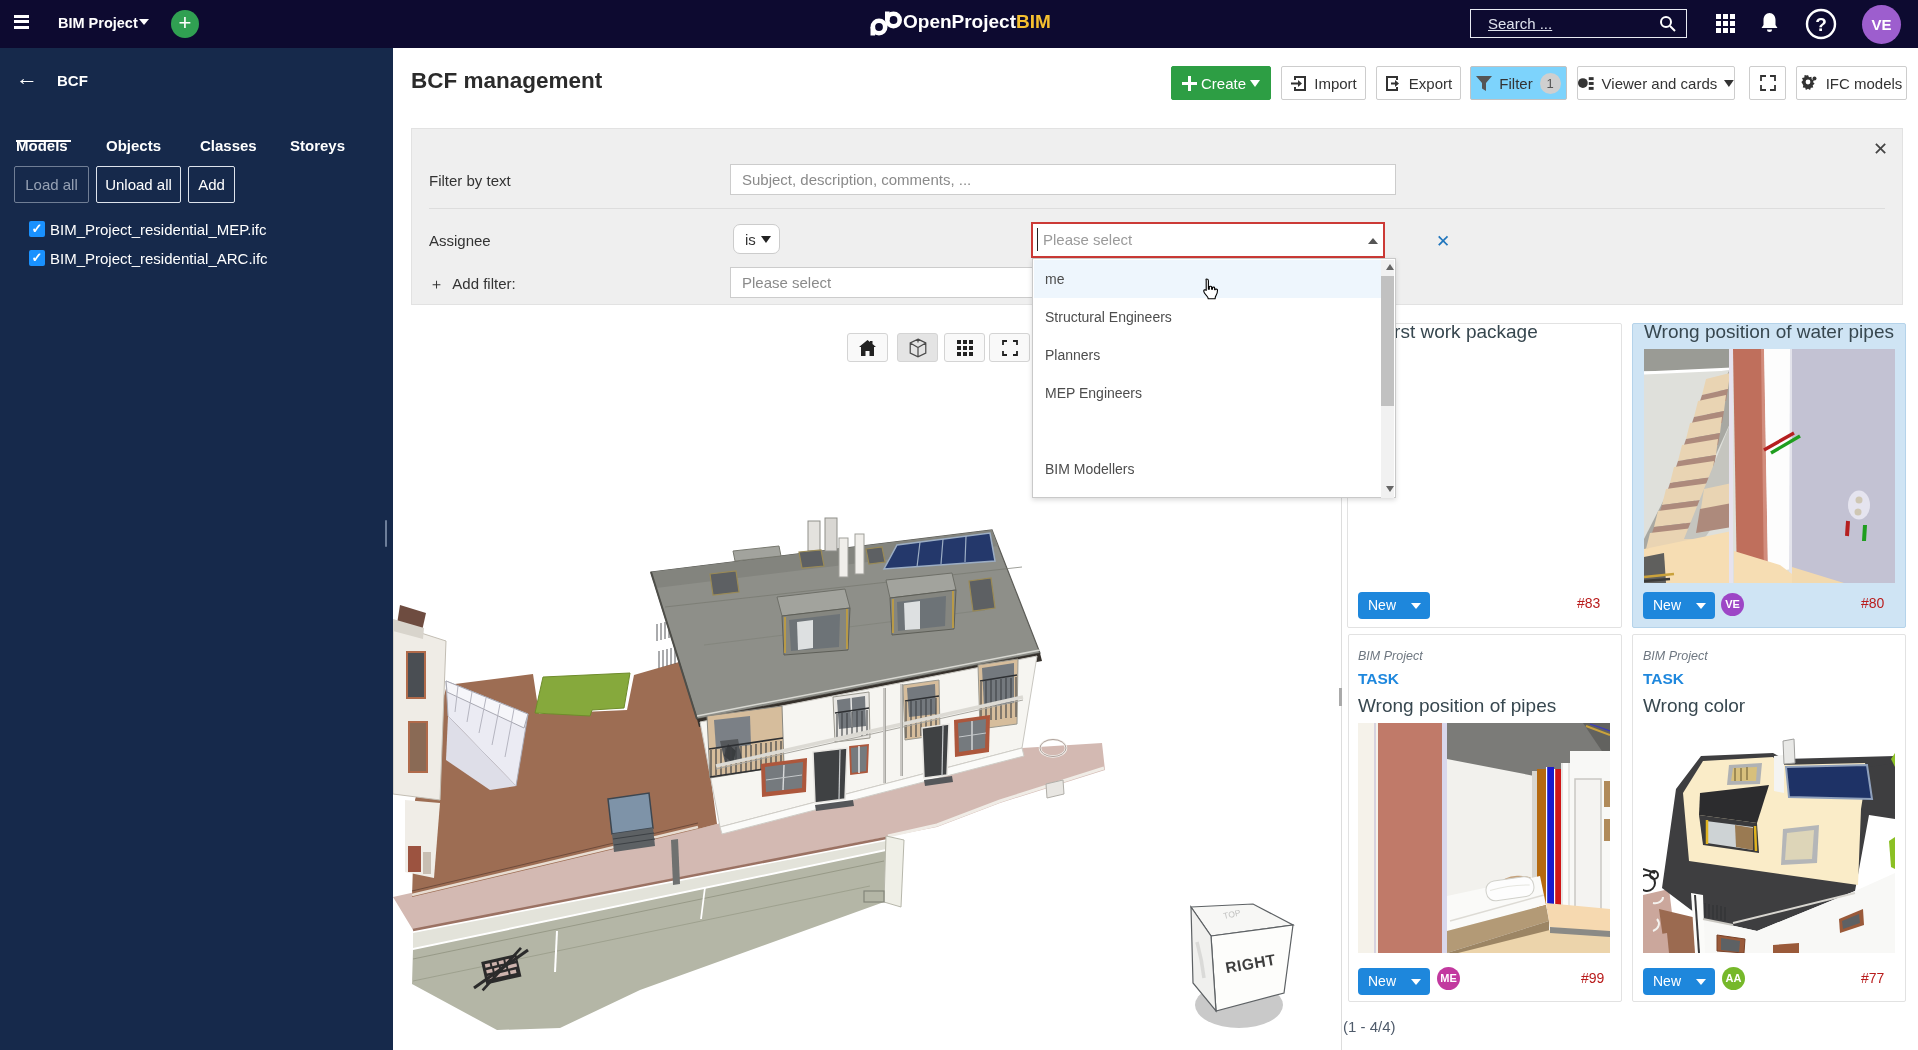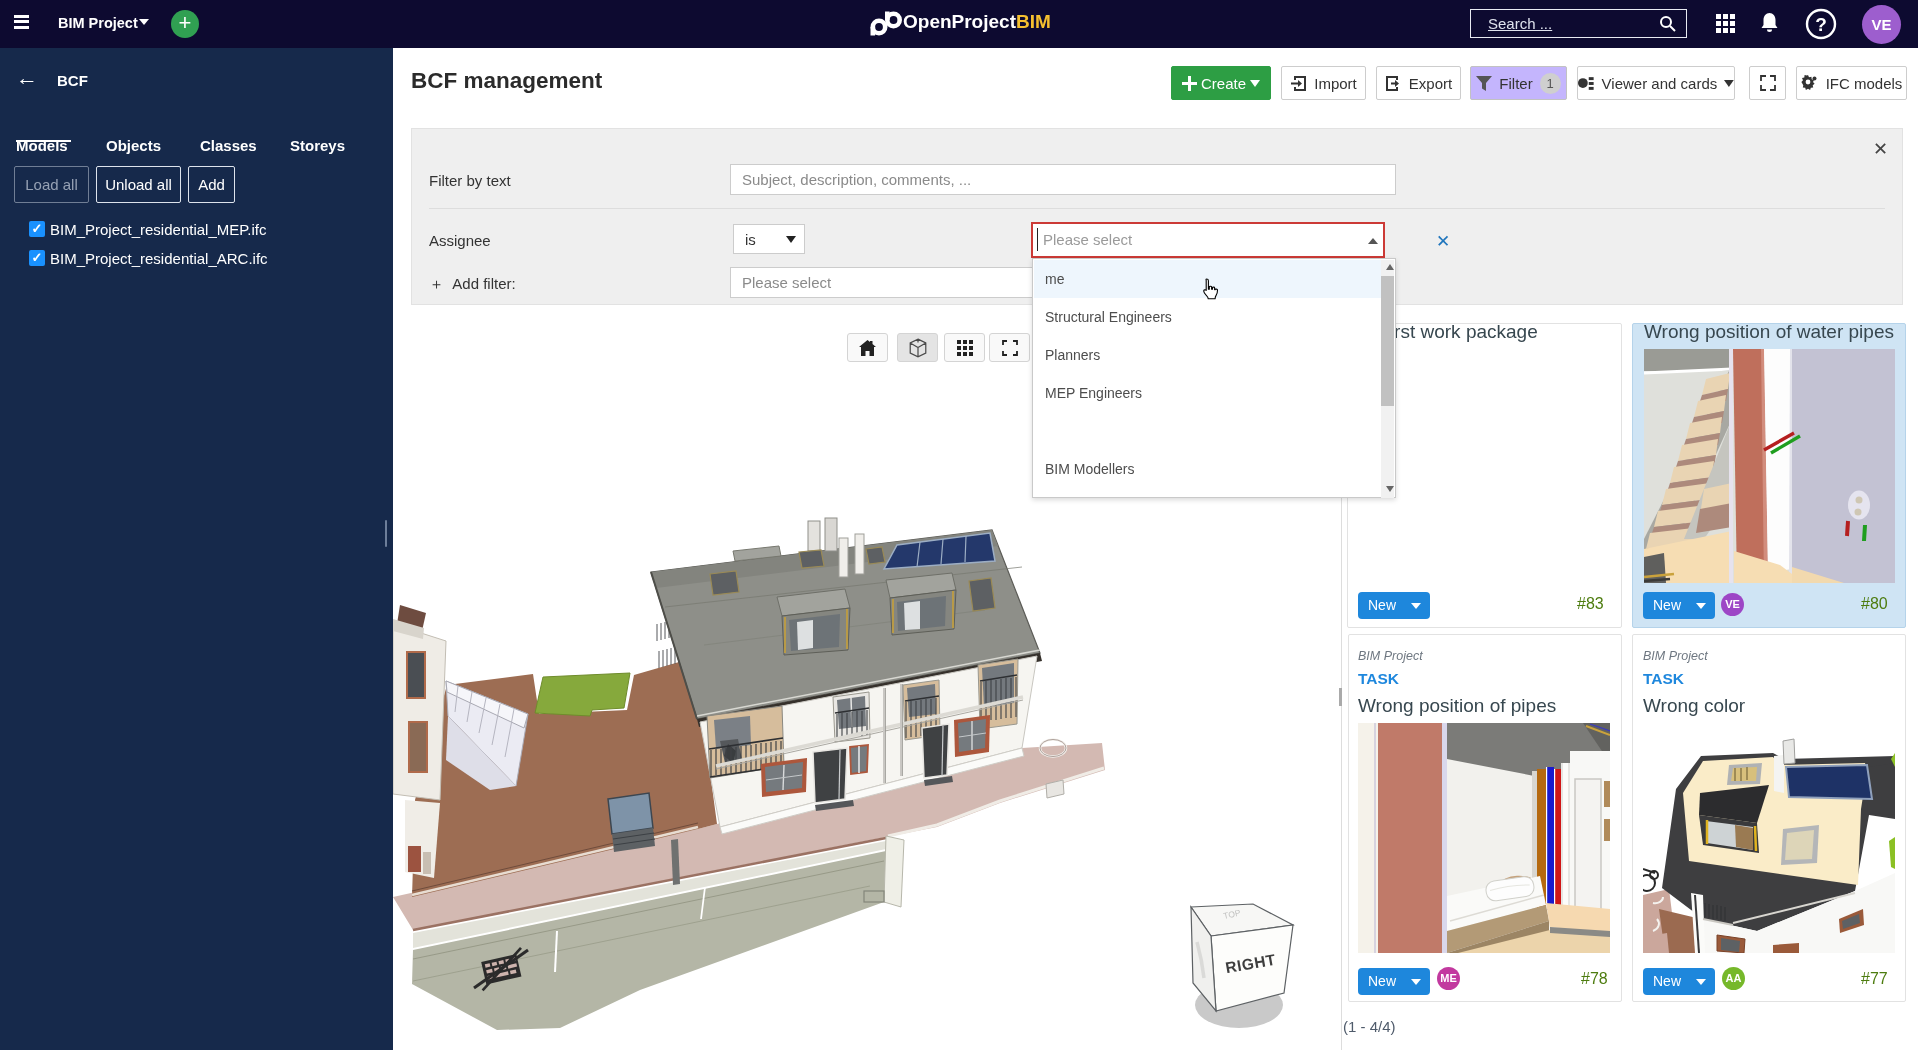--- a/index.html
+++ b/index.html
@@ -26,21 +26,21 @@
 #tabline { position:absolute; left:16px; top:92px; width:55px; height:2px; background:#fff; }
 .sbtn { position:absolute; top:118px; height:37px; border:1px solid #dde3ec; border-radius:2px; color:#fff; font-size:15px; text-align:center; background:transparent; }
 .ckb { position:absolute; left:29px; width:16px; height:16px; background:#1991ff; border-radius:2px; color:#fff; font-size:13px; line-height:16px; text-align:center; font-weight:700; }
 .cklabel { position:absolute; left:50px; font-size:15px; color:#fff; }
 #grip { position:absolute; left:385px; top:520px; width:2px; height:27px; background:#6d7e9a; border-radius:2px; }
 
 
 #h1 { position:absolute; left:411px; top:68px; font-size:22.5px; font-weight:700; color:#2b2b2b; }
 .tbtn { position:absolute; top:66px; height:34px; border:1px solid #cdcdcd; border-radius:2px; background:#fff; color:#333; font-size:15px; display:flex; align-items:center; justify-content:center; gap:7px; white-space:nowrap; }
 #btn-create { background:#2d9e44; border-color:#2d9e44; color:#fff; }
-#btn-filter { background:#c4b5fd; border-color:#c2c2c2; }
+#btn-filter { background:#7dd3fc; border-color:#c2c2c2; }
 .badge { display:inline-block; width:21px; height:21px; background:#cfcfcf; color:#555; border-radius:50%; font-size:13px; line-height:21px; text-align:center; }
 
 
 #fpanel { position:absolute; left:411px; top:128px; width:1492px; height:177px; background:#efefef; border:1px solid #e2e2e2; }
 #fclose { position:absolute; left:1873px; top:138px; font-size:18px; color:#444; }
 .flabel { position:absolute; font-size:15px; color:#333; }
 .finput { position:absolute; background:#fff; border:1px solid #ccc; font-size:15px; color:#8a8a8a; padding-left:11px; display:flex; align-items:center; }
 #combo { position:absolute; left:1031px; top:222px; width:354px; height:36px; background:#fff; border:2px solid #cc3a36; font-size:15px; color:#9a9a9a; line-height:32px; padding-left:10px; }
 #combocaret { position:absolute; left:1368px; top:238px; width:0; height:0; border-left:5px solid transparent; border-right:5px solid transparent; border-bottom:6px solid #555; }
 #fremove { position:absolute; left:1436px; top:231px; color:#2176bd; font-size:17px; }
@@ -50,21 +50,21 @@
 .ditem { position:absolute; left:1px; width:349px; height:38px; font-size:14px; color:#4d4d4d; line-height:38px; padding-left:11px; }
 #dscroll { position:absolute; right:1px; top:1px; width:13px; height:238px; background:#f1f1f1; }
 #dthumb { position:absolute; right:1px; top:17px; width:13px; height:130px; background:#c1c1c1; }
 .vbtn { position:absolute; top:333px; width:41px; height:29px; border:1px solid #d4d4d4; border-radius:3px; background:#f9f9f9; display:flex; align-items:center; justify-content:center; }
 #vsep { position:absolute; left:1341px; top:306px; width:1px; height:744px; background:#ddd; }
 
 
 .card { position:absolute; background:#fff; border:1px solid #e2e2e2; border-radius:2px; }
 .newbtn { position:absolute; width:72px; height:27px; background:#1e87dc; border-radius:4px; color:#fff; font-size:14px; line-height:27px; padding-left:10px; }
 .newbtn:after { content:""; position:absolute; right:9px; top:11px; border-left:5px solid transparent; border-right:5px solid transparent; border-top:6px solid #fff; }
-.cardnum { position:absolute; font-size:16px; color:#4d7c0f; }
+.cardnum { position:absolute; font-size:14px; color:#b91c1c; }
 .cproj { position:absolute; font-size:12.5px; font-style:italic; color:#6e7781; }
 .ctype { position:absolute; font-size:15.5px; font-weight:700; color:#1e87dd; }
 .ctitle { position:absolute; font-size:19px; color:#37474f; }
 .cavatar { position:absolute; width:23px; height:23px; border-radius:50%; color:#fff; font-size:11px; font-weight:700; text-align:center; line-height:23px; }
 #pagin { position:absolute; left:1343px; top:1018px; font-size:15px; color:#4f5b6b; }
 </style>
 </head>
 <body>
 
 <div id="topbar">
@@ -179,21 +179,21 @@
       <circle cx="13.5" cy="3.5" r="2" fill="#333"></circle>
     </svg>IFC models
 </div>
 
 <div id="fpanel"></div>
 <div id="fclose">✕</div>
 <div class="flabel" style="left:429px; top:172px;">Filter by text</div>
 <div class="finput" style="left:730px; top:164px; width:666px; height:31px;">Subject, description, comments, ...</div>
 <div style="position:absolute; left:429px; top:208px; width:1456px; height:1px; background:#ddd;"></div>
 <div class="flabel" style="left:429px; top:232px;">Assignee</div>
-<div class="finput" style="left:733px; top:224px; width:72px; height:30px; color:#333;">is
+<div class="finput" style="left:733px; top:224px; width:47px; height:30px; color:#333;border-radius:7px;">is
   <svg style="position:absolute;right:8px;top:11px" width="10" height="7" viewBox="0 0 10 7">
       <path d="M0 0h10L5 7z" fill="#222"></path>
     </svg>
 </div>
 <div id="combo">Please select</div>
 <div style="position:absolute;left:1037px;top:228px;width:1px;height:23px;background:#222;"></div>
 <div id="combocaret"></div>
 <div id="fremove">✕</div>
 <div class="flabel" style="left:429px; top:275px;">＋&nbsp;&nbsp;Add filter:</div>
 <div class="finput" style="left:730px; top:267px; width:350px; height:31px;">Please select</div>
@@ -501,21 +501,21 @@
     <path d="M132,165 q20,-3 40,0" stroke="#e6e6e0" stroke-width="1" fill="none"></path>
   </g>
   <polygon points="89,208 188,182 191,198 89,230" fill="#b39a76"></polygon>
   <polygon points="89,230 191,198 191,210 89,240" fill="#9c8564"></polygon>
   <polygon points="188,180 252,186 252,210 192,204" fill="#f6d9b0"></polygon>
   <polygon points="100,230 192,207 252,212 252,230" fill="#ecd4ab"></polygon>
   <polygon points="192,204 252,208 252,214 192,210" fill="#8a8a86"></polygon>
 </svg>
 <div class="newbtn" style="left:1358px; top:968px;">New</div>
 <div class="cavatar" style="left:1437px; top:967px; background:#c2399f;">ME</div>
-<div class="cardnum" style="left:1581px; top:970px;">#78</div>
+<div class="cardnum" style="left:1581px; top:970px;">#99</div>
 
 <div class="card" style="left:1632px; top:634px; width:274px; height:368px;"></div>
 <div class="cproj" style="left:1643px; top:649px;">BIM Project</div>
 <div class="ctype" style="left:1643px; top:670px;">TASK</div>
 <div class="ctitle" style="left:1643px; top:695px;">Wrong color</div>
 <svg class="abs" style="left:1643px; top:723px;" width="252" height="230" viewBox="0 0 252 230">
   <rect width="252" height="230" fill="#ffffff"></rect>
 
   <g stroke="#2a2a2a" stroke-width="2" fill="none">
     <circle cx="4" cy="160" r="8"></circle>

